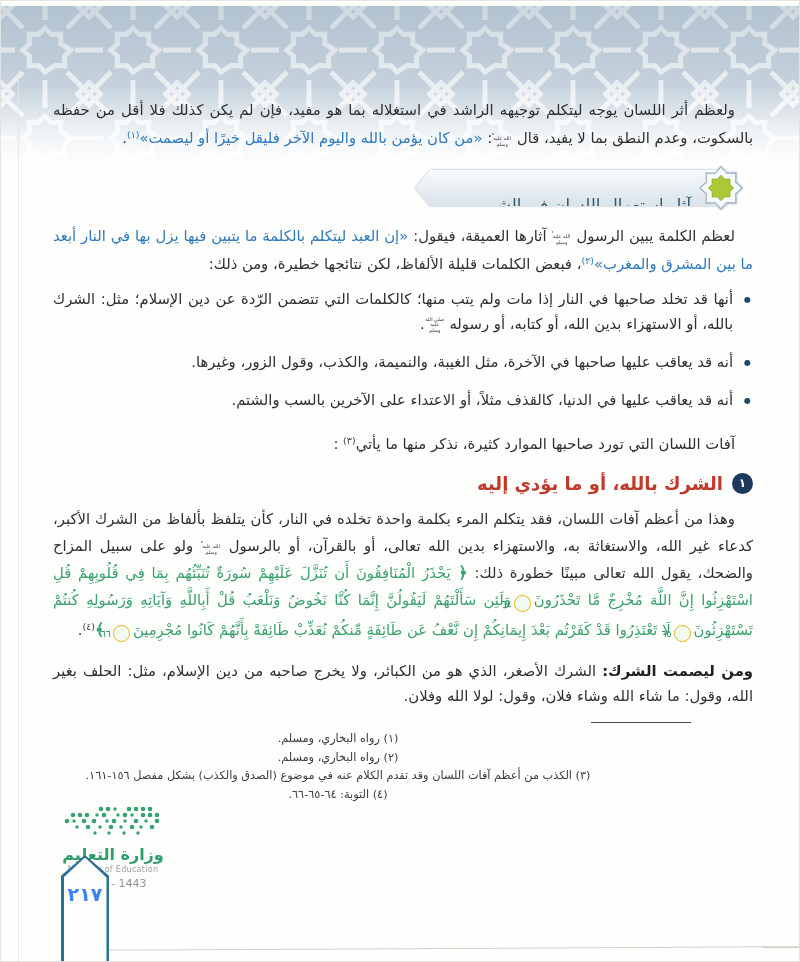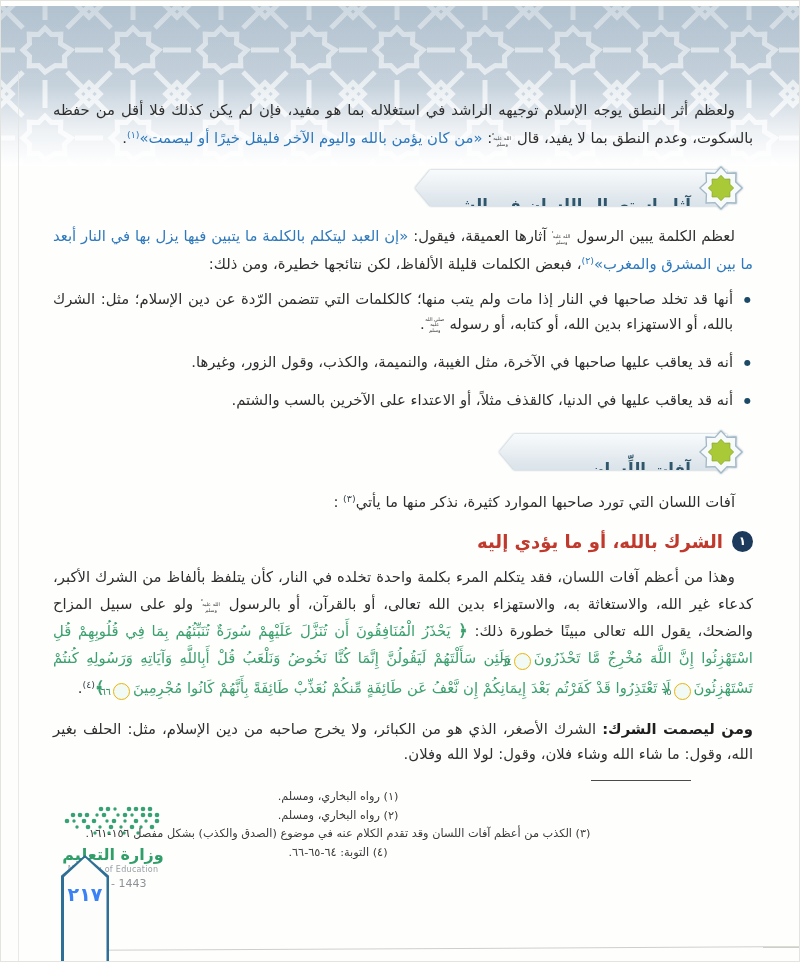--- a/index.html
+++ b/index.html
@@ -37,21 +37,21 @@
   
   .banner-wrap { position:relative; height:36px;
                  filter:drop-shadow(0 0 1px #9fb0bc);
                  margin:20px 26px 0 auto; }
   .banner-wrap.w1 { width:312px; }
   .banner-wrap.w2 { width:228px; margin-top:22px; }
   .banner { height:36px;
             clip-path:polygon(0 50%, 15px 0, 100% 0, 100% 100%, 15px 100%);
             background:linear-gradient(180deg,#f8fbfc 0%,#e7edf1 55%,#d9e3e9 100%);
             display:flex; align-items:center; padding-right:36px; }
-  .banner-title { color:#2f566b; font-weight:bold; font-size:16.5px;
+  .banner-title { color:#2f566b; font-weight:normal; font-size:16.5px;
                   letter-spacing:.2px; white-space:nowrap;margin-top:35px; }
   .banner-star { position:absolute; right:-17px; top:50%;
                  transform:translateY(-50%); z-index:3; }
 
   
   .bullets { list-style:none; margin-top:10px; }
   .bullets li { position:relative; padding-right:20px; font-size:14.8px;
                 line-height:25px; margin-bottom:13px; }
   .bullets li::before { content:"●"; position:absolute; right:2px; top:1px;
                         font-size:8px; color:#1c4a66; }
@@ -129,49 +129,40 @@
         </linearGradient>
       </defs>
       <rect width="800" height="160" fill="url(#geo)"></rect>
       <rect width="800" height="160" fill="url(#tint)"></rect>
       <rect width="800" height="160" fill="url(#fade)"></rect>
     </svg>
   </div>
 
   <div class="content">
 
-    <p class="para indent" style="margin-top:96px"><span>ولعظم أثر النطق يوجه الإسلام توجيهه الراشد في استغلاله بما هو مفيد، فإن لم يكن كذلك فلا أقل من حفظه بالسكوت، وعدم النطق بما لا يفيد، قال </span><span class="saw">صلى الله عليه وسلم</span><span>: </span><span class="hadith">«من كان يؤمن بالله واليوم الآخر فليقل خيرًا أو ليصمت»</span><span class="ref blue">(١)</span><span>.</span></p>
+    <p class="para indent" style="margin-top:96px"><span>ولعظم أثر اللسان يوجه ليتكلم توجيهه الراشد في استغلاله بما هو مفيد، فإن لم يكن كذلك فلا أقل من حفظه بالسكوت، وعدم النطق بما لا يفيد، قال </span><span class="saw">صلى الله عليه وسلم</span><span>: </span><span class="hadith">«من كان يؤمن بالله واليوم الآخر فليقل خيرًا أو ليصمت»</span><span class="ref blue">(١)</span><span>.</span></p>
 
     <div class="banner-wrap w1">
       <div class="banner">
         <span class="banner-title">آثار استعمال اللسان في الشر</span>
       </div>
       <svg class="banner-star" width="46" height="46" viewBox="0 0 48 48">
         <polygon points="46,24 39.3,30.3 39.6,39.6 30.3,39.3 24,46 17.7,39.3 8.4,39.6 8.8,30.3 2,24 8.8,17.7 8.4,8.4 17.7,8.8 24,2 30.3,8.8 39.6,8.4 39.3,17.7" fill="#f7fafb" stroke="#a3b8c6" stroke-width="1.4"></polygon>
         <polygon points="37.2,24 33.2,27.8 33.3,33.3 27.8,33.2 24,37.2 20.2,33.2 14.7,33.3 14.9,27.8 10.8,24 14.9,20.2 14.7,14.7 20.2,14.9 24,10.8 27.8,14.9 33.3,14.7 33.2,20.2" fill="#a9c937" stroke="#8fae2f" stroke-width="1"></polygon>
       </svg>
     </div>
 
     <p class="para indent" style="margin-top:17px"><span>لعظم الكلمة يبين الرسول </span><span class="saw">صلى الله عليه وسلم</span><span> آثارها العميقة، فيقول: </span><span class="hadith">«إن العبد ليتكلم بالكلمة ما يتبين فيها يزل بها في النار أبعد ما بين المشرق والمغرب»</span><span class="ref blue">(٢)</span><span>، فبعض الكلمات قليلة الألفاظ، لكن نتائجها خطيرة، ومن ذلك:</span></p>
 
     <ul class="bullets">
       <li><span>أنها قد تخلد صاحبها في النار إذا مات ولم يتب منها؛ كالكلمات التي تتضمن الرّدة عن دين الإسلام؛ مثل: الشرك بالله، أو الاستهزاء بدين الله، أو كتابه، أو رسوله </span><span class="saw">صلى الله عليه وسلم</span><span>.</span></li>
       <li><span>أنه قد يعاقب عليها صاحبها في الآخرة، مثل الغيبة، والنميمة، والكذب، وقول الزور، وغيرها.</span></li>
       <li><span>أنه قد يعاقب عليها في الدنيا، كالقذف مثلاً، أو الاعتداء على الآخرين بالسب والشتم.</span></li>
     </ul>
 
-    <div class="banner-wrap w2">
-      <div class="banner">
-        <span class="banner-title">آفات اللِّسانِ</span>
-      </div>
-      <svg class="banner-star" width="46" height="46" viewBox="0 0 48 48">
-        <polygon points="46,24 39.3,30.3 39.6,39.6 30.3,39.3 24,46 17.7,39.3 8.4,39.6 8.8,30.3 2,24 8.8,17.7 8.4,8.4 17.7,8.8 24,2 30.3,8.8 39.6,8.4 39.3,17.7" fill="#f7fafb" stroke="#a3b8c6" stroke-width="1.4"></polygon>
-        <polygon points="37.2,24 33.2,27.8 33.3,33.3 27.8,33.2 24,37.2 20.2,33.2 14.7,33.3 14.9,27.8 10.8,24 14.9,20.2 14.7,14.7 20.2,14.9 24,10.8 27.8,14.9 33.3,14.7 33.2,20.2" fill="#a9c937" stroke="#8fae2f" stroke-width="1"></polygon>
-      </svg>
-    </div>
 
     <p class="para indent" style="margin-top:16px"><span>آفات اللسان التي تورد صاحبها الموارد كثيرة، نذكر منها ما يأتي</span><span class="ref">(٣)</span><span> :</span></p>
 
     <div class="num-heading">
       <span class="num-circle">١</span>
       <span class="red-title">الشرك بالله، أو ما يؤدي إليه</span>
     </div>
 
     <p class="para indent quran-para" style="margin-top:11px"><span>وهذا من أعظم آفات اللسان، فقد يتكلم المرء بكلمة واحدة تخلده في النار، كأن يتلفظ بألفاظ من الشرك الأكبر، كدعاء غير الله، والاستغاثة به، والاستهزاء بدين الله تعالى، أو بالقرآن، أو بالرسول </span><span class="saw">صلى الله عليه وسلم</span><span> ولو على سبيل المزاح والضحك، يقول الله تعالى مبينًا خطورة ذلك: </span><span class="quran-bracket">﴿ </span><span class="quran">يَحْذَرُ الْمُنَافِقُونَ أَن تُنَزَّلَ عَلَيْهِمْ سُورَةٌ تُنَبِّئُهُم بِمَا فِي قُلُوبِهِمْ قُلِ اسْتَهْزِئُوا إِنَّ اللَّهَ مُخْرِجٌ مَّا تَحْذَرُونَ</span><span class="ayah-num">٦٤</span><span class="quran">وَلَئِن سَأَلْتَهُمْ لَيَقُولُنَّ إِنَّمَا كُنَّا نَخُوضُ وَنَلْعَبُ قُلْ أَبِاللَّهِ وَآيَاتِهِ وَرَسُولِهِ كُنتُمْ تَسْتَهْزِئُونَ</span><span class="ayah-num">٦٥</span><span class="quran">لَا تَعْتَذِرُوا قَدْ كَفَرْتُم بَعْدَ إِيمَانِكُمْ إِن نَّعْفُ عَن طَائِفَةٍ مِّنكُمْ نُعَذِّبْ طَائِفَةً بِأَنَّهُمْ كَانُوا مُجْرِمِينَ</span><span class="ayah-num">٦٦</span><span class="quran-bracket"> ﴾</span><span class="ref">(٤)</span><span>.</span></p>
 

